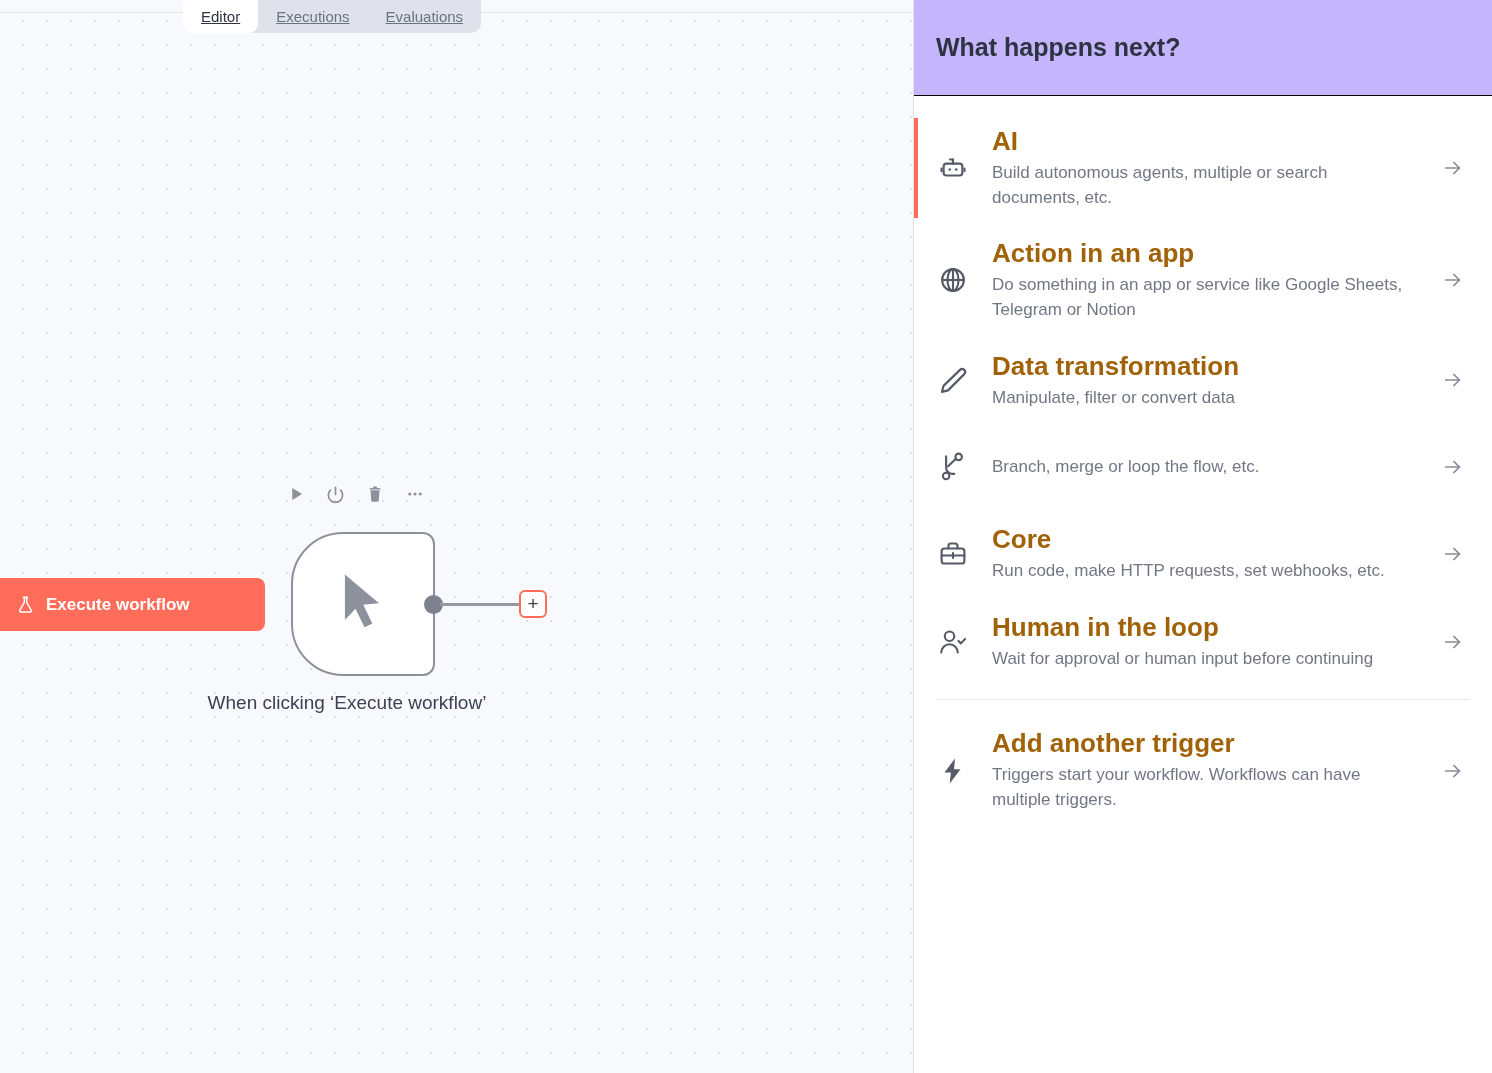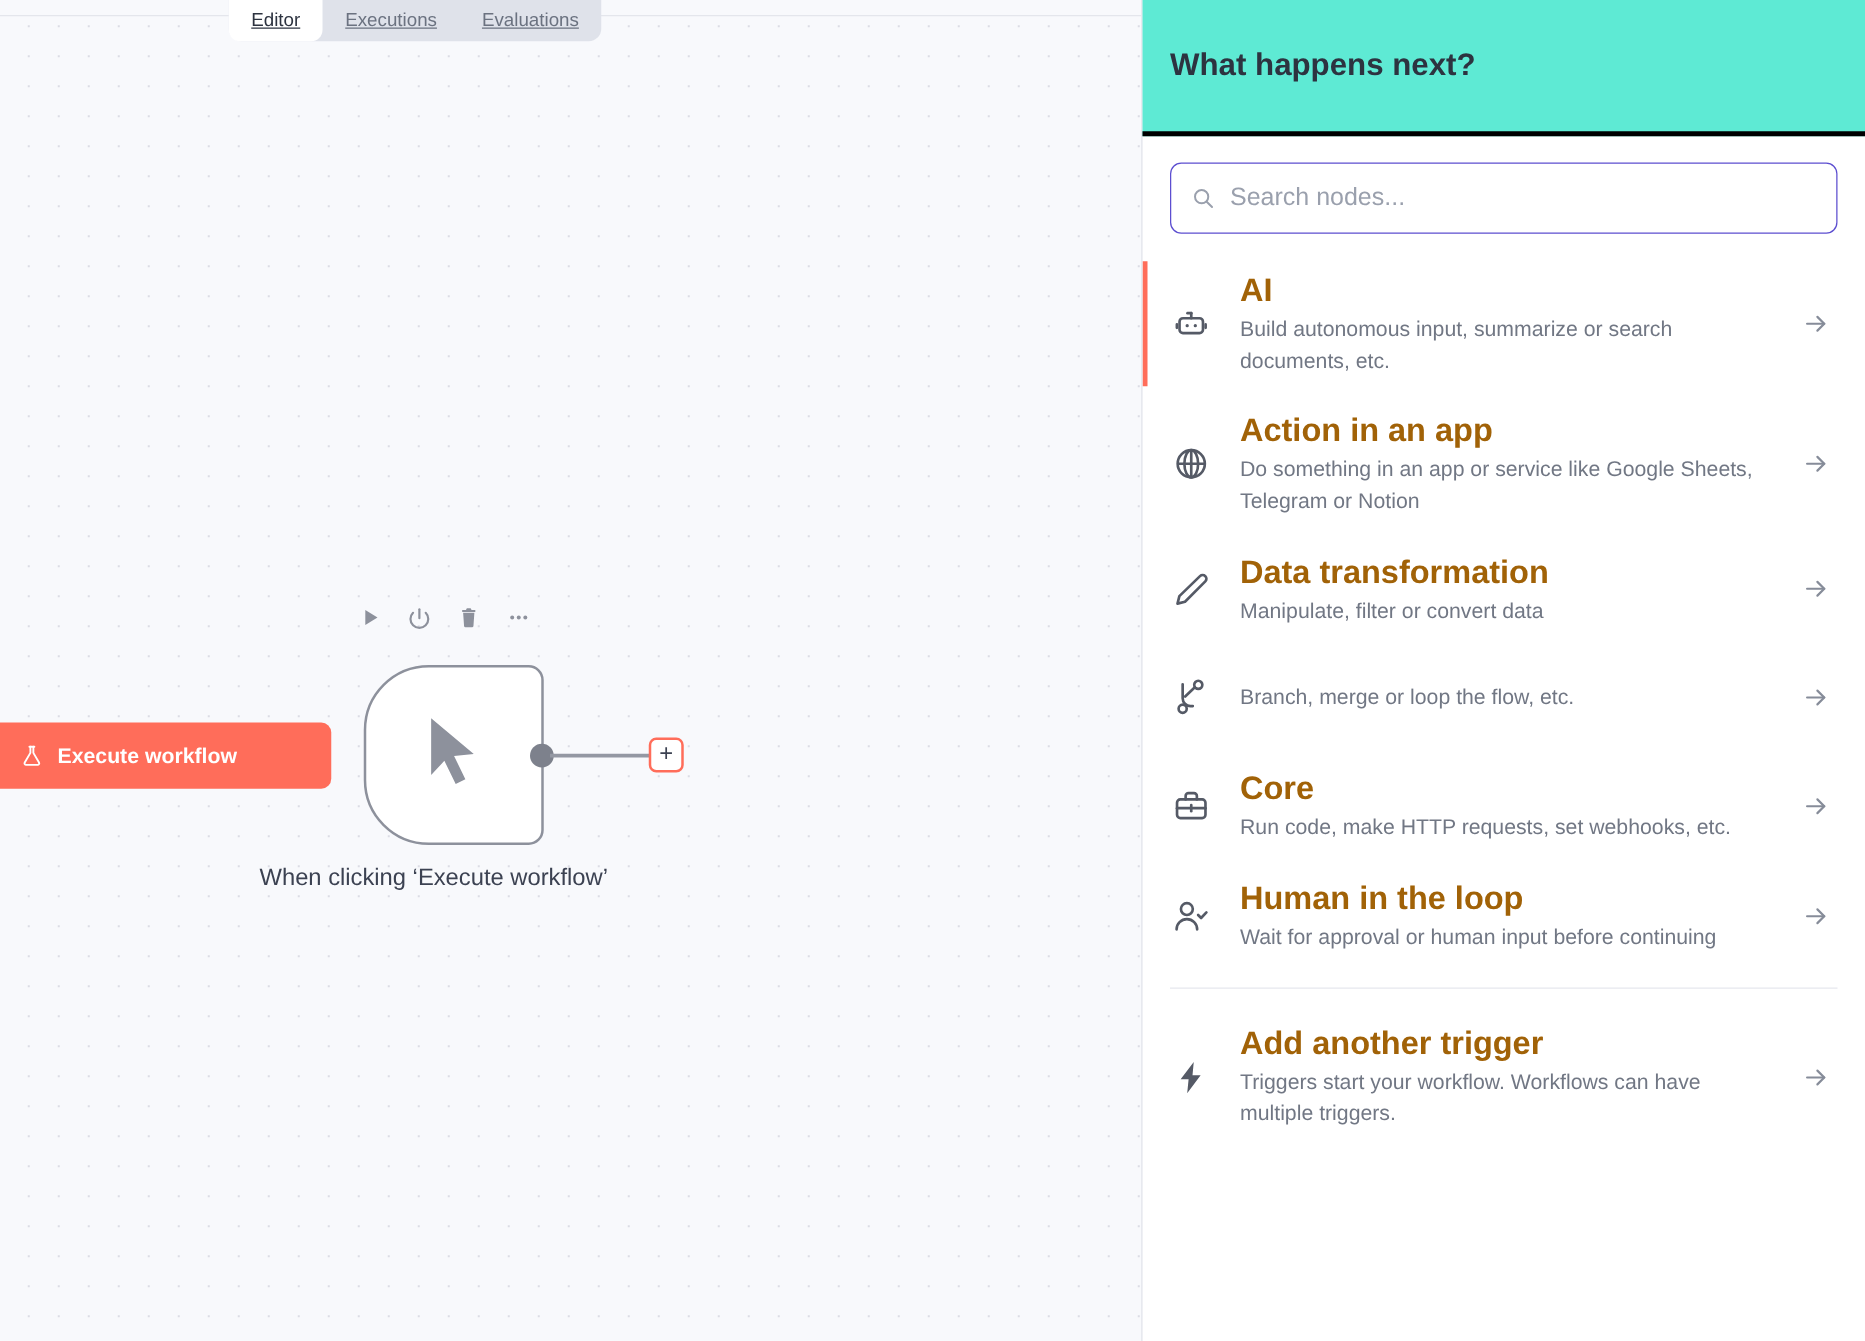--- a/index.html
+++ b/index.html
@@ -116,23 +116,23 @@
 
   
   #panel {
     position: absolute; left: 913px; top: 0;
     width: 579px; height: 1073px;
     background: #ffffff;
     border-left: 1px solid #dfe2ea;
     display: flex; flex-direction: column;
   }
   #panel-header {
-    height: 109px; flex: none;
-    background: #5eead4;
-    border-bottom: 4px solid #000000;
+    height: 96px; flex: none;
+    background: #c4b5fd;
+    border-bottom: 1px solid #000000;
     display: flex; align-items: center;
     padding: 0 22px;
   }
   #panel-title { font-size: 25px; font-weight: bold; color: #2d3340; }
 
   #search-wrap { padding: 21px 22px 0 22px; flex: none; }
   #search-box {
     height: 57px;
     border: 1px solid #5c4ed0;
     border-radius: 9px;
@@ -225,47 +225,38 @@
     <div class="tab">Evaluations</div>
   </div>
 
   <div id="header-stub"></div>
 
   <div id="panel">
     <div id="panel-header">
       <div id="panel-title">What happens next?</div>
     </div>
 
-    <div id="search-wrap">
-      <div id="search-box">
-        <svg width="19" height="19" viewBox="0 0 24 24" fill="none" stroke="#9aa0ad" stroke-width="2" stroke-linecap="round">
-            <circle cx="10.5" cy="10.5" r="6.7"></circle>
-            <path d="M15.6 15.6L21 21"></path>
-          </svg>
-        <input id="search-input" type="text" value="" placeholder="Search nodes..." style="">
-      </div>
-    </div>
 
     <div id="node-list">
 
       <div class="node-item highlighted">
         <div class="accent"></div>
         <div class="item-icon">
           <svg width="30" height="30" viewBox="0 0 24 24" fill="none" stroke="#555a66" stroke-width="1.7" stroke-linecap="round" stroke-linejoin="round">
               <rect x="4.5" y="8.5" width="15" height="9.5" rx="2.2"></rect>
               <path d="M12 5.2V8.5"></path>
               <path d="M9.6 5.2h2.4"></path>
               <path d="M2.8 12.4v2.2M21.2 12.4v2.2"></path>
               <circle cx="9.4" cy="13.2" r="1.05" fill="#555a66" stroke="none"></circle>
               <circle cx="14.6" cy="13.2" r="1.05" fill="#555a66" stroke="none"></circle>
             </svg>
         </div>
         <div class="item-text">
           <div class="item-title">AI</div>
-          <div class="item-desc">Build autonomous input, summarize or search documents, etc.</div>
+          <div class="item-desc">Build autonomous agents, multiple or search documents, etc.</div>
         </div>
         <div class="item-arrow">
           <svg width="22" height="22" viewBox="0 0 24 24" fill="none" stroke="#868c99" stroke-width="1.9" stroke-linecap="round" stroke-linejoin="round">
               <path d="M4 12h15"></path>
               <path d="M13 6l6 6-6 6"></path>
             </svg>
         </div>
       </div>
 
       <div class="node-item">

